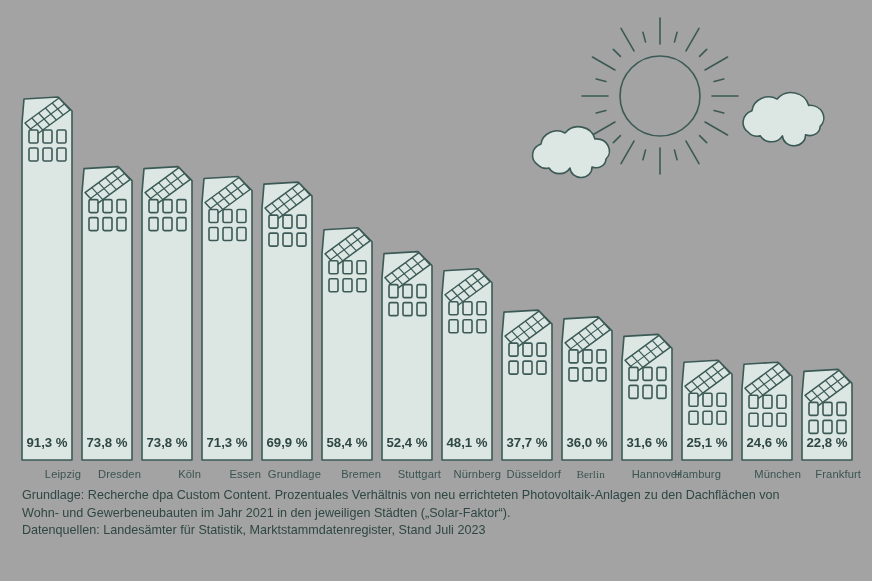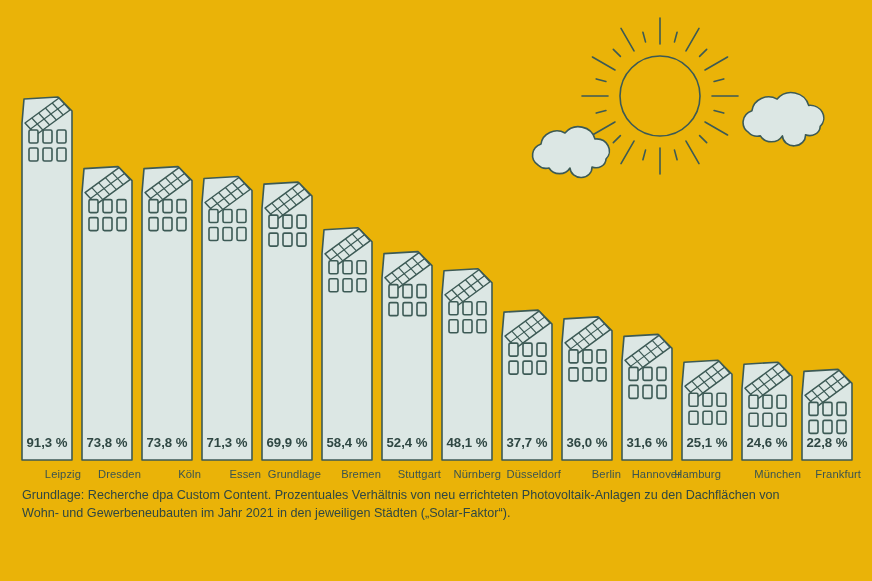--- a/index.html
+++ b/index.html
@@ -11,21 +11,21 @@
     height: 581px;
     overflow: hidden;
     background: #d7e4e1;
     font-family: "Liberation Sans", sans-serif;
     color: #39524e;
   }
   #infographic {
     position: relative;
     width: 872px;
     height: 581px;
-    background: #eab308;
+    background: #a3a3a3;
   }
   #sky-layer {
     position: absolute;
     left: 0;
     top: 0;
     width: 872px;
     height: 581px;
   }
   #chart-layer {
     position: absolute;
@@ -326,25 +326,26 @@
   <div id="labels-layer">
       <div class="city-label" style="left: 13px; top: 468px; width: 68px;">Leipzig</div>
       <div class="city-label" style="left: 73px; top: 468px; width: 68px;">Dresden</div>
       <div class="city-label" style="left: 133px; top: 468px; width: 68px;">Köln</div>
       <div class="city-label" style="left: 193px; top: 468px; width: 68px;">Essen</div>
       <div class="city-label" style="left: 253px; top: 468px; width: 68px;">Grundlage</div>
       <div class="city-label" style="left: 313px; top: 468px; width: 68px;">Bremen</div>
       <div class="city-label" style="left: 373px; top: 468px; width: 68px;">Stuttgart</div>
       <div class="city-label" style="left: 433px; top: 468px; width: 68px;">Nürnberg</div>
       <div class="city-label" style="left: 493px; top: 468px; width: 68px;">Düsseldorf</div>
-      <div class="city-label" style="left: 553px; top: 468px; width: 68px;">Berlin</div>
+      <div class="city-label" style="left: 537px; top: 468px; width: 68px; font-family: Liberation Serif, serif;">Berlin</div>
       <div class="city-label" style="left: 613px; top: 468px; width: 68px;">Hannover</div>
       <div class="city-label" style="left: 653px; top: 468px; width: 68px;">Hamburg</div>
       <div class="city-label" style="left: 733px; top: 468px; width: 68px;">München</div>
       <div class="city-label" style="left: 793px; top: 468px; width: 68px;">Frankfurt</div>
     </div>
 
   <div id="footnote">
     <div>Grundlage: Recherche dpa Custom Content. Prozentuales Verhältnis von neu errichteten Photovoltaik-Anlagen zu den Dachflächen von</div>
     <div>Wohn- und Gewerbeneubauten im Jahr 2021 in den jeweiligen Städten („Solar-Faktor“).</div>
+    <div>Datenquellen: Landesämter für Statistik, Marktstammdatenregister, Stand Juli 2023</div>
   </div>
 
 </div>
 
 </body></html>

